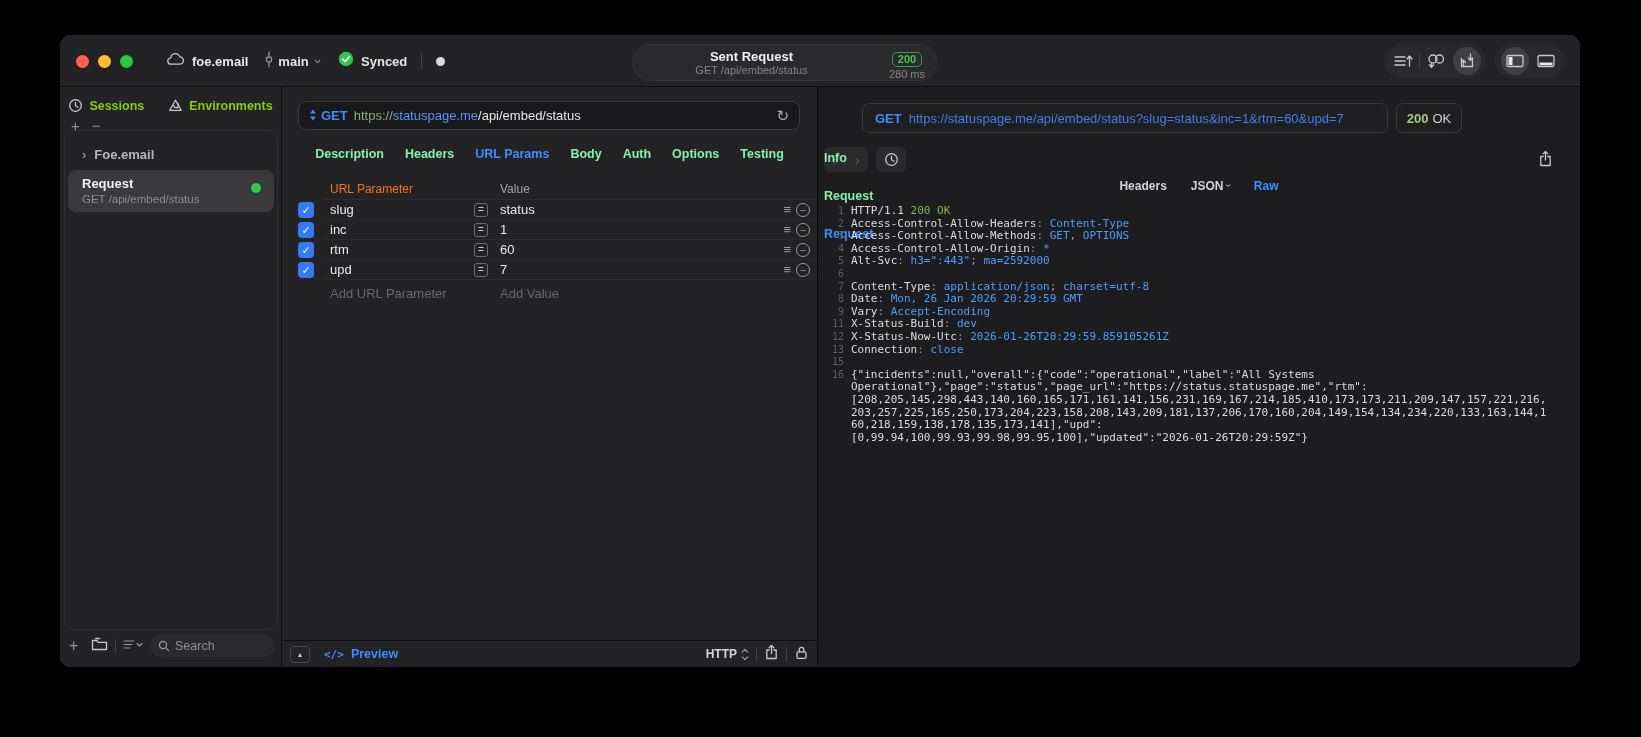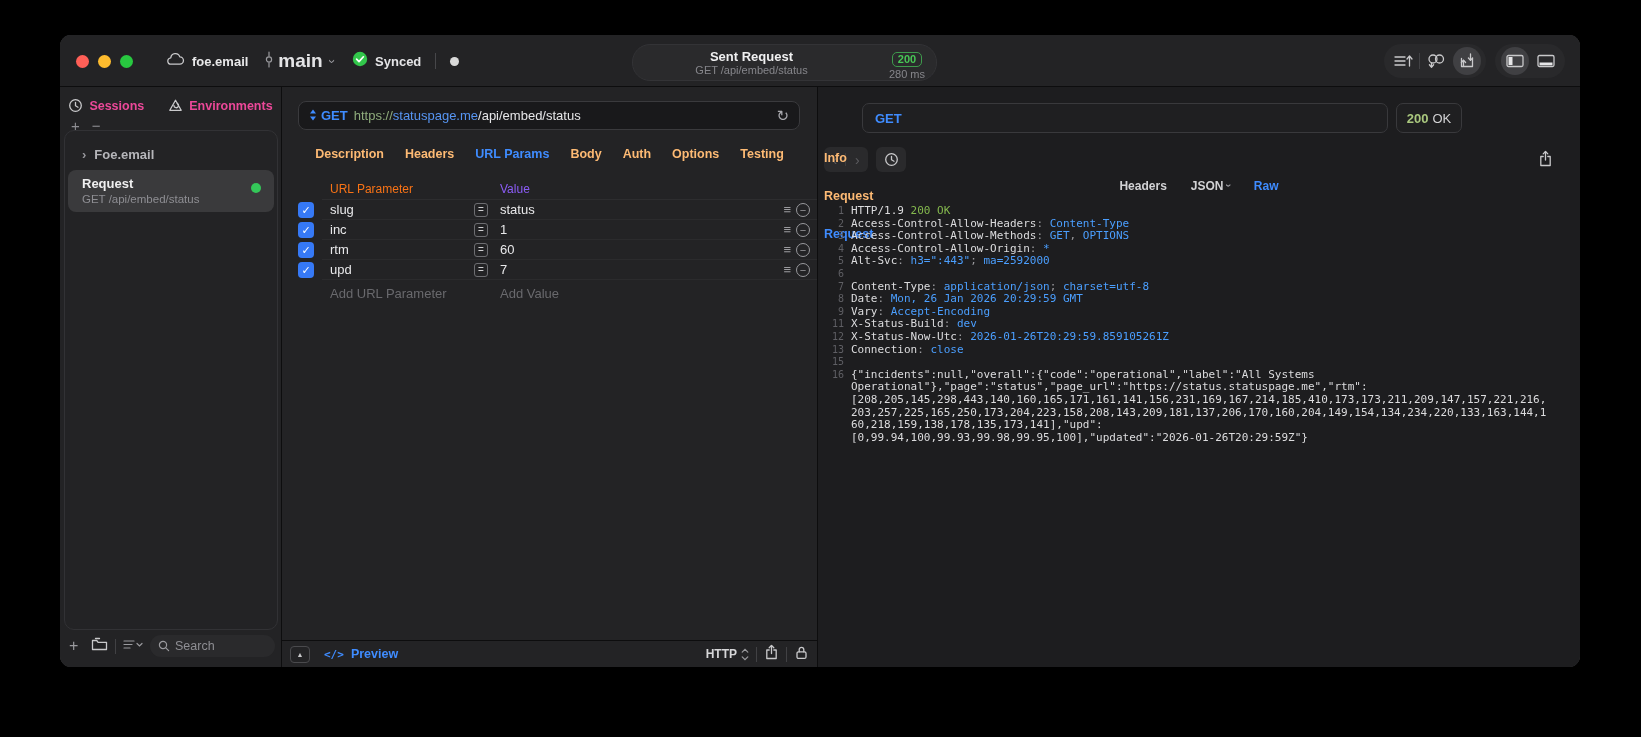--- a/index.html
+++ b/index.html
@@ -10,21 +10,21 @@
             box-shadow: inset 0 0 0 1px #343437; }
 
   
   .titlebar { position:relative; height:52px; border-bottom:1px solid #0d0d0e; background:#232325; }
   .tlights { position:absolute; left:16px; top:20px; display:flex; gap:9px; }
   .tlight { width:13px; height:13px; border-radius:50%; }
   .tl-red { background:#ff5f57; } .tl-yellow { background:#febc2e; } .tl-green { background:#28c840; }
   .tb-left { position:absolute; left:106px; top:0; height:52px; display:flex; align-items:center; }
   .tb-left .proj { color:#e9e9ea; font-size:13px; font-weight:600; margin-left:7px; }
   .branch-group { display:flex; align-items:center; margin-left:16px; }
-  .branch-group .bname { color:#e4e4e6; font-size:19px; font-weight:600; margin-left:4px; }
+  .branch-group .bname { color:#e4e4e6; font-size:13px; font-weight:600; margin-left:4px; }
   .sync-group { display:flex; align-items:center; margin-left:18px; }
   .sync-group .slabel { color:#e4e4e6; font-size:13px; font-weight:600; margin-left:7px; }
   .tb-div { width:1px; height:16px; background:#47474a; margin:0 14px; }
   .session-dot { width:9px; height:9px; border-radius:50%; background:#d9d9d9; }
   .chev { display:inline-block; color:#98989d; font-size:13px; }
   .chev.down { transform:rotate(90deg); }
   .chev.sm { font-size:11px; }
 
   .tb-center { position:absolute; left:572px; top:9px; width:305px; height:37px;
                background:#2a2a2c; border:1px solid #333336; border-radius:18px; }
@@ -46,21 +46,21 @@
 
   
   .appbody { position:absolute; top:52px; bottom:0; left:0; right:0; display:flex; }
   .sidebar { width:221px; position:relative; background:#232325; }
   .middle { width:537px; position:relative; background:#232325;
             border-left:1px solid #0d0d0e; border-right:1px solid #0d0d0e; }
   .respane { flex:1; position:relative; background:#1d1d1f; }
 
   
   .sb-tabs { position:absolute; top:11px; left:0; right:0; display:flex; justify-content:center; gap:24px; }
-  .sb-tab { display:flex; align-items:center; gap:6px; color:#ec4899; font-size:12.5px; font-weight:600; }
+  .sb-tab { display:flex; align-items:center; gap:6px; color:#84cc16; font-size:12.5px; font-weight:600; }
   .sb-plusminus { position:absolute; top:30px; left:11px; display:flex; gap:12px; color:#8e8e93; font-size:15px; }
   .sb-panel { position:absolute; top:43px; left:4px; right:3px; bottom:37px;
               border:1px solid #323235; border-radius:10px; overflow:hidden; }
   .tree-row { display:flex; align-items:center; height:26px; padding-left:17px; color:#b6b6ba;
               font-size:13px; font-weight:600; gap:8px; }
   .tree-row:first-child { margin-top:10px; }
   .req-card { position:relative; margin:3px 3px 0 3px; background:#3a3a3c; border-radius:8px; padding:6px 12px 7px 14px; }
   .req-card .rc-title { color:#efeff0; font-size:13px; font-weight:600; }
   .req-card .rc-sub { color:#8e8e93; font-size:11.5px; margin-top:2px; }
   .rc-dot { position:absolute; right:13px; top:13px; width:10px; height:10px; border-radius:50%; background:#34c759; }
@@ -74,25 +74,25 @@
   
   .url-bar { position:absolute; left:16px; right:17px; top:14px; height:29px; background:#19191b;
              border:1px solid #3a3a3d; border-radius:8px; display:flex; align-items:center; padding:0 10px; }
   .url-bar .method { color:#3f8cff; font-size:13px; font-weight:700; margin:0 6px 0 4px; }
   .url-bar .u-scheme { color:#8fac7c; font-size:13px; }
   .url-bar .u-host { color:#5795f2; font-size:13px; }
   .url-bar .u-path { color:#e6e6e8; font-size:13px; }
   .url-bar .refresh { margin-left:auto; color:#a8a8ad; font-size:15px; }
 
   .req-tabs { position:absolute; top:60px; left:0; right:0; display:flex; justify-content:center; gap:21px; }
-  .tab { color:#fdba74; font-size:12.5px; font-weight:600; }
+  .tab { color:#86efac; font-size:12.5px; font-weight:600; }
   .tab.active { color:#3f8cff; }
 
   .th-name { position:absolute; left:48px; top:95px; color:#f97316; font-size:12px; }
-  .th-value { position:absolute; left:218px; top:95px; color:#8b5cf6; font-size:12px; }
+  .th-value { position:absolute; left:218px; top:95px; color:#a3a3a3; font-size:12px; }
   .th-line { position:absolute; left:40px; right:0; top:112px; height:1px; background:#2d2d2f; }
   .params-rows { position:absolute; left:0; right:0; top:113px; }
   .prow { position:relative; height:20px; }
   .prow .rline { position:absolute; left:40px; right:0; bottom:0; height:1px; background:#2b2b2d; }
   .pcheck { position:absolute; left:16px; top:2px; width:16px; height:16px; background:#3679f6;
             border-radius:4px; color:#fff; font-size:11px; font-weight:700; text-align:center; line-height:16px; }
   .pname { position:absolute; left:48px; top:2px; color:#e8e8ea; font-size:13px; }
   .peq { position:absolute; left:192px; top:3px; width:14px; height:14px; border:1px solid #6d6d71;
          border-radius:3px; color:#cfcfd1; font-size:10px; text-align:center; line-height:12px; }
   .pvalue { position:absolute; left:218px; top:2px; color:#e8e8ea; font-size:13px; }
@@ -408,20 +408,21 @@
                 </svg>
             </span>
           </span>
         </div>
       </main>
 
       <section class="respane">
         <div class="resp-url-row">
           <div class="resp-url-box">
             <span class="m">GET</span>
+            <span class="u">https://statuspage.me/api/embed/status?slug=status&amp;inc=1&amp;rtm=60&amp;upd=7</span>
           </div>
           <div class="resp-status-box">
             <span class="sc">200</span>
             <span class="st">OK</span>
           </div>
         </div>
 
         <div class="resp-nav-row">
           <div class="nav-pill">
             <span>‹</span>
@@ -450,21 +451,21 @@
 
         <div class="resp-subtabs" id="resp-subtabs">
             <span class="subtab">Headers</span>
             <span class="subtab">JSON<span class="chev down sm">›</span></span>
             <span class="subtab active">Raw</span>
           </div>
 
         <div class="code-area" id="code">
             <div class="cline">
               <span class="ln">1</span>
-              <span class="lt"><span class="cw">HTTP/1.9 </span><span class="cg">200 OK</span></span>
+              <span class="lt"><span class="cw">HTTP/1.1 </span><span class="cg">200 OK</span></span>
             </div>
             <div class="cline">
               <span class="ln">2</span>
               <span class="lt"><span class="cw">Access-Control-Allow-Headers</span><span class="cd">: </span><span class="cb">Content-Type</span></span>
             </div>
             <div class="cline">
               <span class="ln">3</span>
               <span class="lt"><span class="cw">Access-Control-Allow-Methods</span><span class="cd">: </span><span class="cb">GET</span><span class="cd">, </span><span class="cb">OPTIONS</span></span>
             </div>
             <div class="cline">

